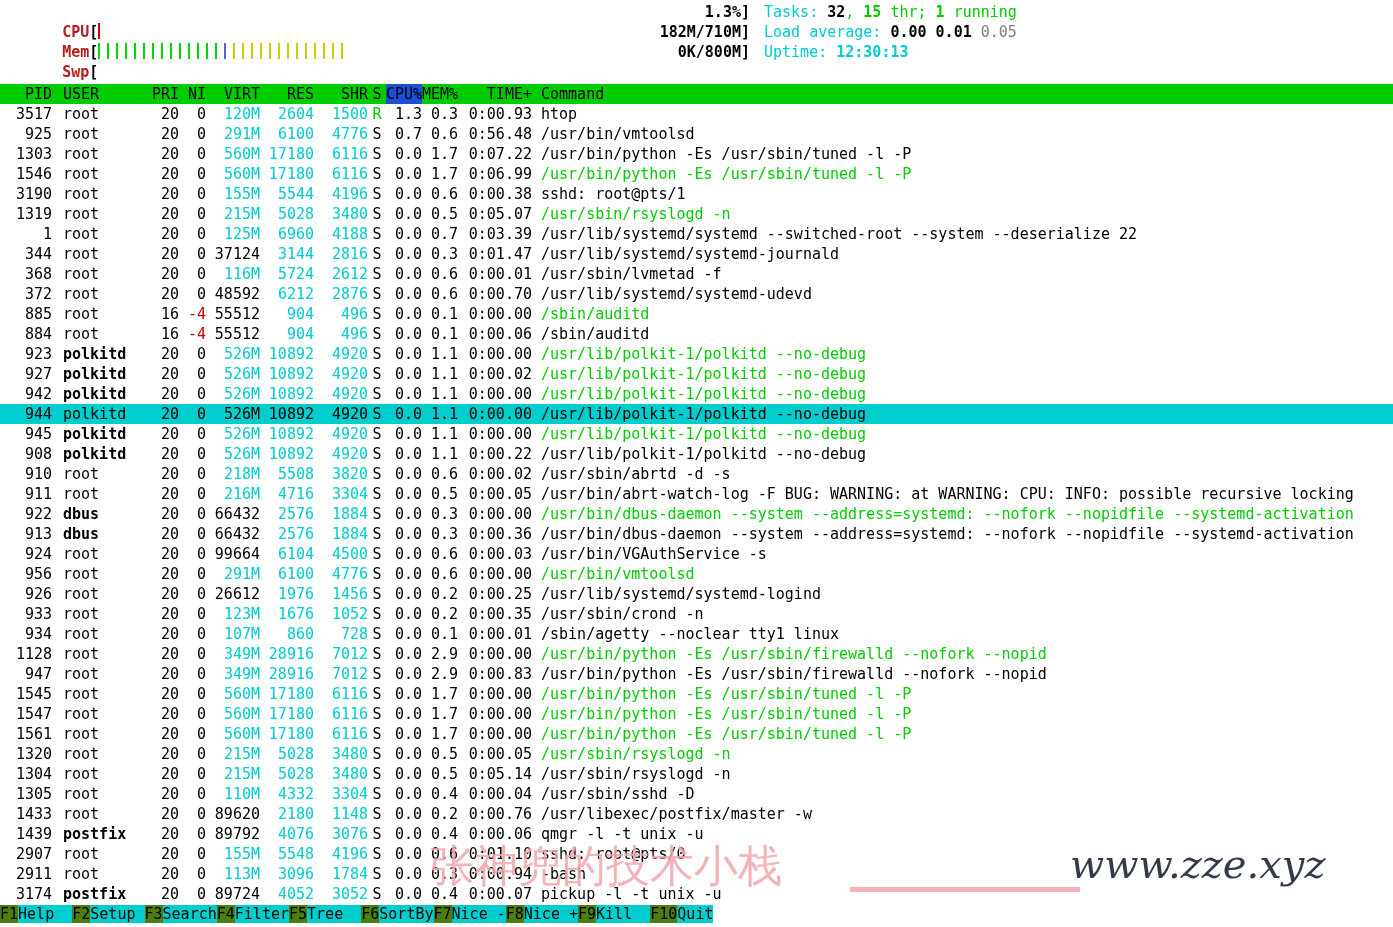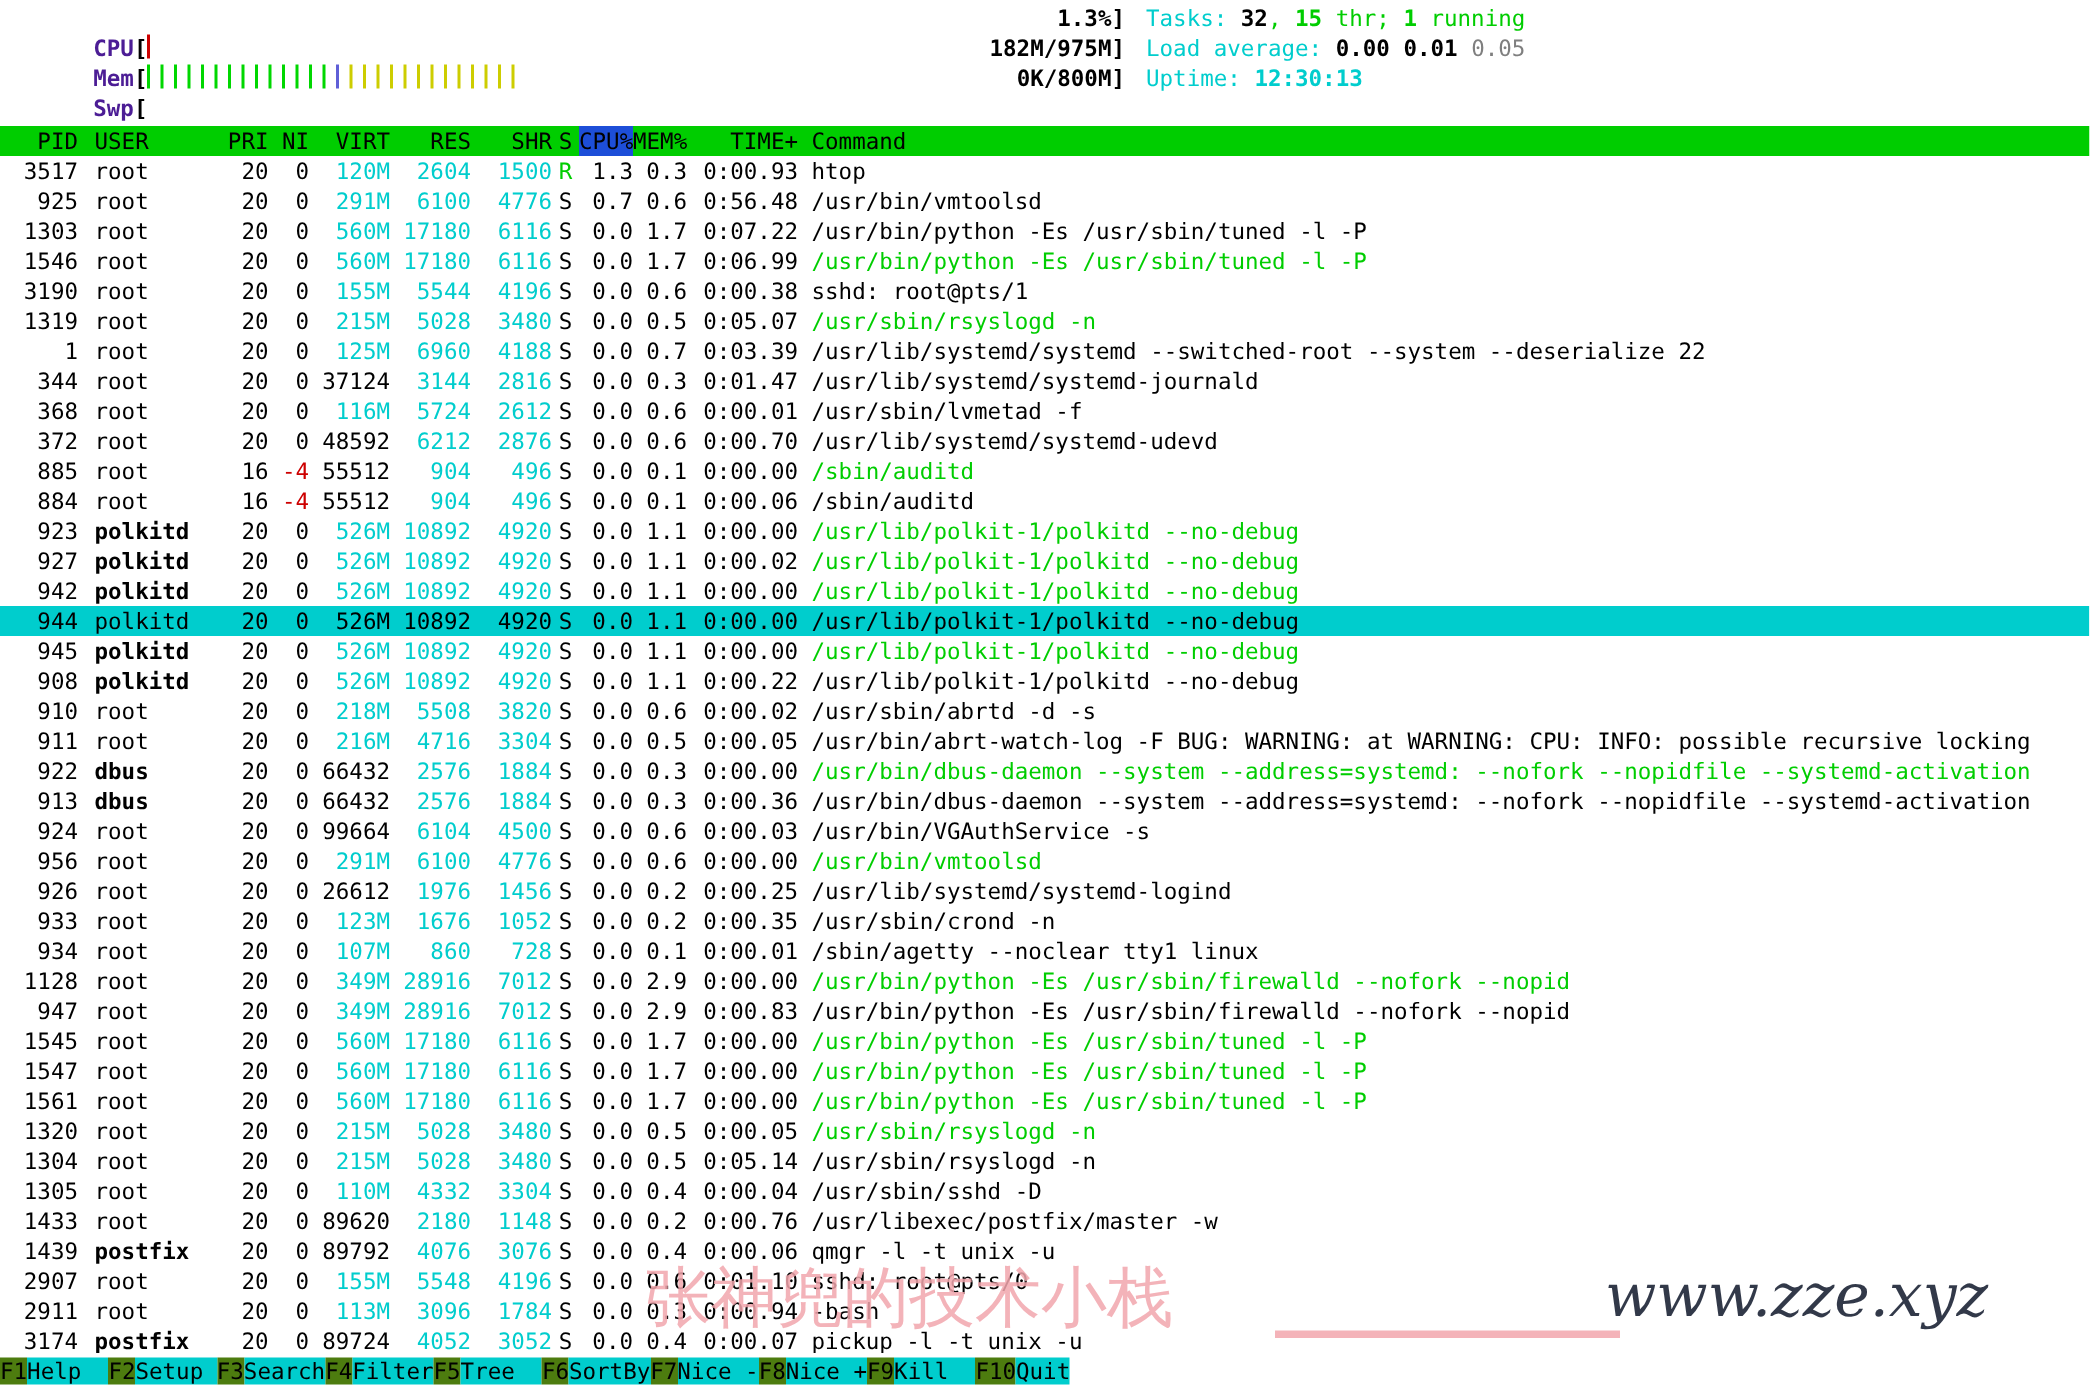--- a/index.html
+++ b/index.html
@@ -33,21 +33,21 @@
   .meter-row {
     position: absolute;
     left: 8px;
     height: 20px;
     white-space: pre;
   }
   .meter-row.r0 { top: 2px; }
   .meter-row.r1 { top: 22px; }
   .meter-row.r2 { top: 42px; }
 
-  .meter-label { color: #4c1d95; font-weight: bold; }
+  .meter-label { color: #b91c1c; font-weight: bold; }
   .bracket { color: #000000; font-weight: bold; }
 
   .bar {
     display: inline-block;
     vertical-align: top;
     height: 16px;
     position: relative;
     top: 1px;
   }
   .tick {
@@ -222,21 +222,21 @@
 
     <div class="meter-row r1">
       <span class="meter-label">Mem</span><span class="bracket">[</span><span class="bar" id="mem-bar"><span class="tick" style="background: rgb(0, 215, 0);"></span><span class="tick" style="background: rgb(0, 215, 0);"></span><span class="tick" style="background: rgb(0, 215, 0);"></span><span class="tick" style="background: rgb(0, 215, 0);"></span><span class="tick" style="background: rgb(0, 215, 0);"></span><span class="tick" style="background: rgb(0, 215, 0);"></span><span class="tick" style="background: rgb(0, 215, 0);"></span><span class="tick" style="background: rgb(0, 215, 0);"></span><span class="tick" style="background: rgb(0, 215, 0);"></span><span class="tick" style="background: rgb(0, 215, 0);"></span><span class="tick" style="background: rgb(0, 215, 0);"></span><span class="tick" style="background: rgb(0, 215, 0);"></span><span class="tick" style="background: rgb(0, 215, 0);"></span><span class="tick" style="background: rgb(0, 215, 0);"></span><span class="tick" style="background: rgb(95, 95, 215);"></span><span class="tick" style="background: rgb(205, 205, 0);"></span><span class="tick" style="background: rgb(205, 205, 0);"></span><span class="tick" style="background: rgb(205, 205, 0);"></span><span class="tick" style="background: rgb(205, 205, 0);"></span><span class="tick" style="background: rgb(205, 205, 0);"></span><span class="tick" style="background: rgb(205, 205, 0);"></span><span class="tick" style="background: rgb(205, 205, 0);"></span><span class="tick" style="background: rgb(205, 205, 0);"></span><span class="tick" style="background: rgb(205, 205, 0);"></span><span class="tick" style="background: rgb(205, 205, 0);"></span><span class="tick" style="background: rgb(205, 205, 0);"></span><span class="tick" style="background: rgb(205, 205, 0);"></span><span class="tick" style="background: rgb(205, 205, 0);"></span></span>
     </div>
 
     <div class="meter-row r2">
       <span class="meter-label">Swp</span><span class="bracket">[</span><span class="bar" id="swp-bar"></span>
     </div>
 
     <div class="stat-num sn0">1.3%]</div>
-    <div class="stat-num sn1">182M/975M]</div>
+    <div class="stat-num sn1">182M/710M]</div>
     <div class="stat-num sn2">0K/800M]</div>
 
     <div class="stat-right sr0"><span class="c-norm">Tasks: </span><span class="b-black">32</span><span class="g-norm">, </span><span class="b-green">15</span><span class="g-norm"> thr; </span><span class="b-green">1</span><span class="g-norm"> running</span></div>
 
     <div class="stat-right sr1"><span class="c-norm">Load average: </span><span class="b-black">0.00</span><span> </span><span class="b-black">0.01</span><span> </span><span class="gray">0.05</span></div>
 
     <div class="stat-right sr2"><span class="c-norm">Uptime: </span><span class="b-cyan">12:30:13</span></div>
   </div>
 
   <div class="colhead" id="colhead"><span><span class="c-pid">PID</span><span class="c-user">USER</span><span class="c-pri">PRI</span><span class="c-ni">NI</span><span class="c-virt">VIRT</span><span class="c-res">RES</span><span class="c-shr">SHR</span><span class="c-s">S</span><span class="c-cpu sortcol">CPU%</span><span class="c-mem">MEM%</span><span class="c-time">TIME+</span><span class="c-cmd">Command</span></span></div>

